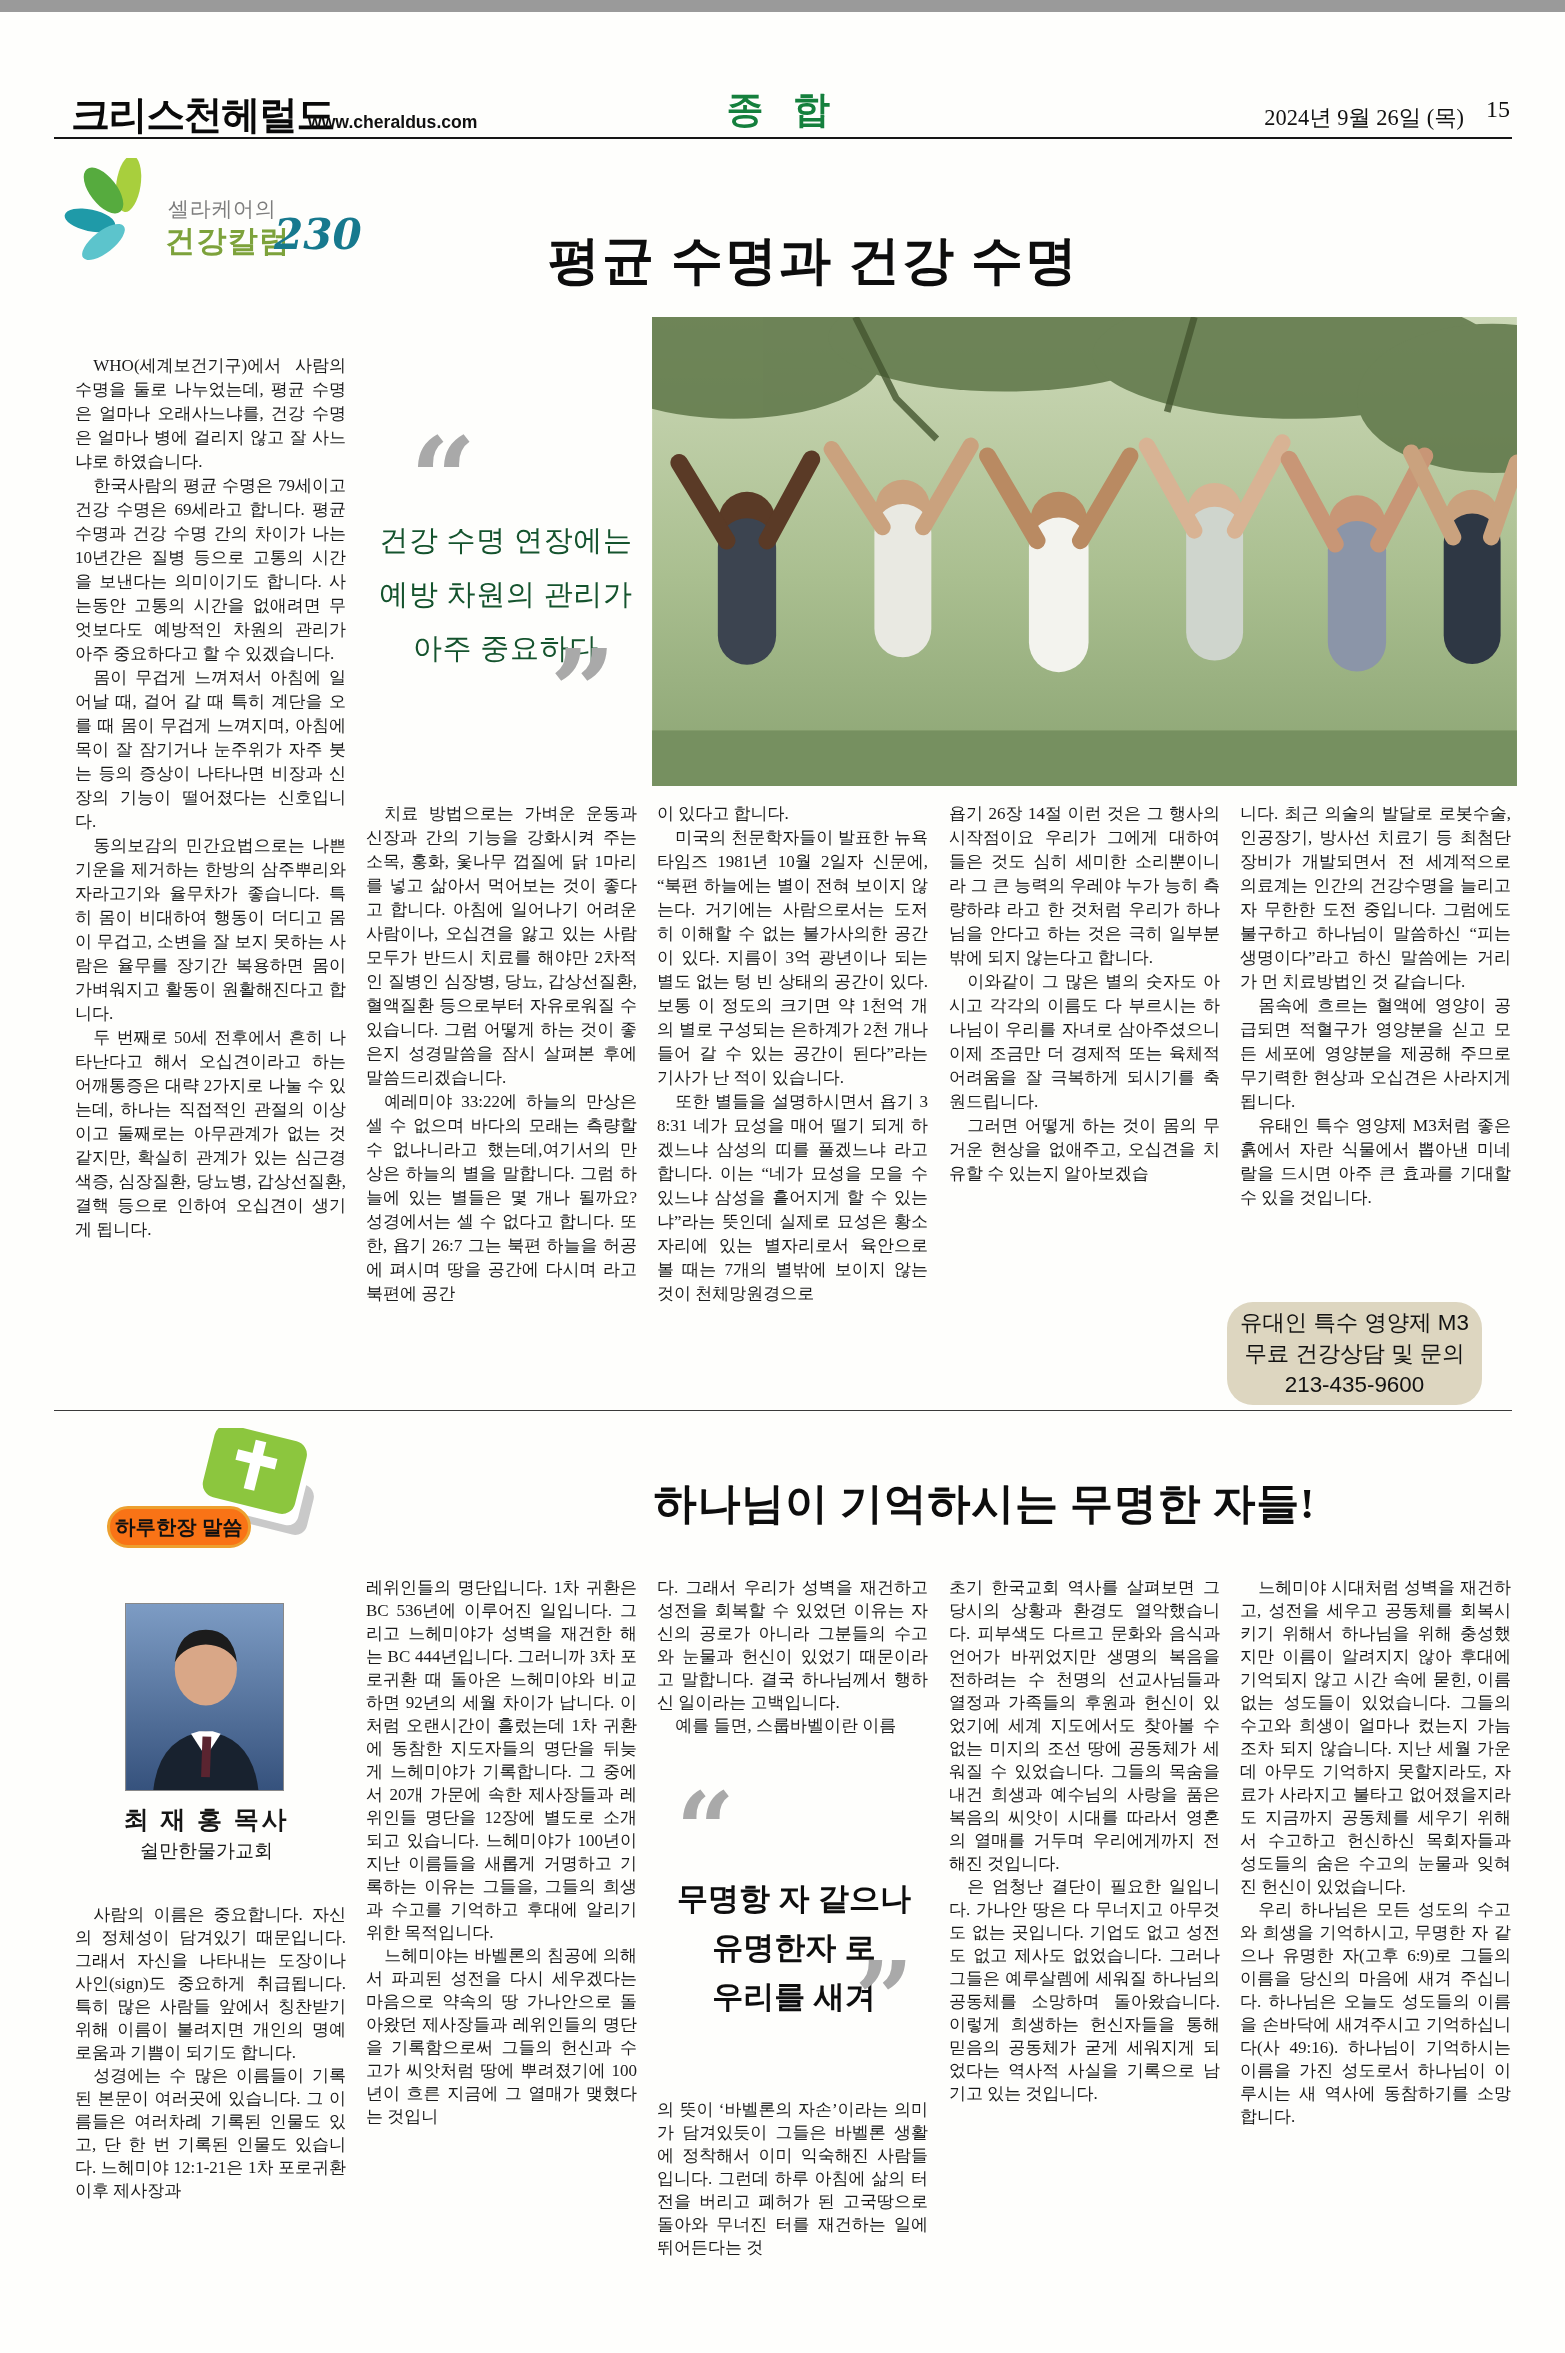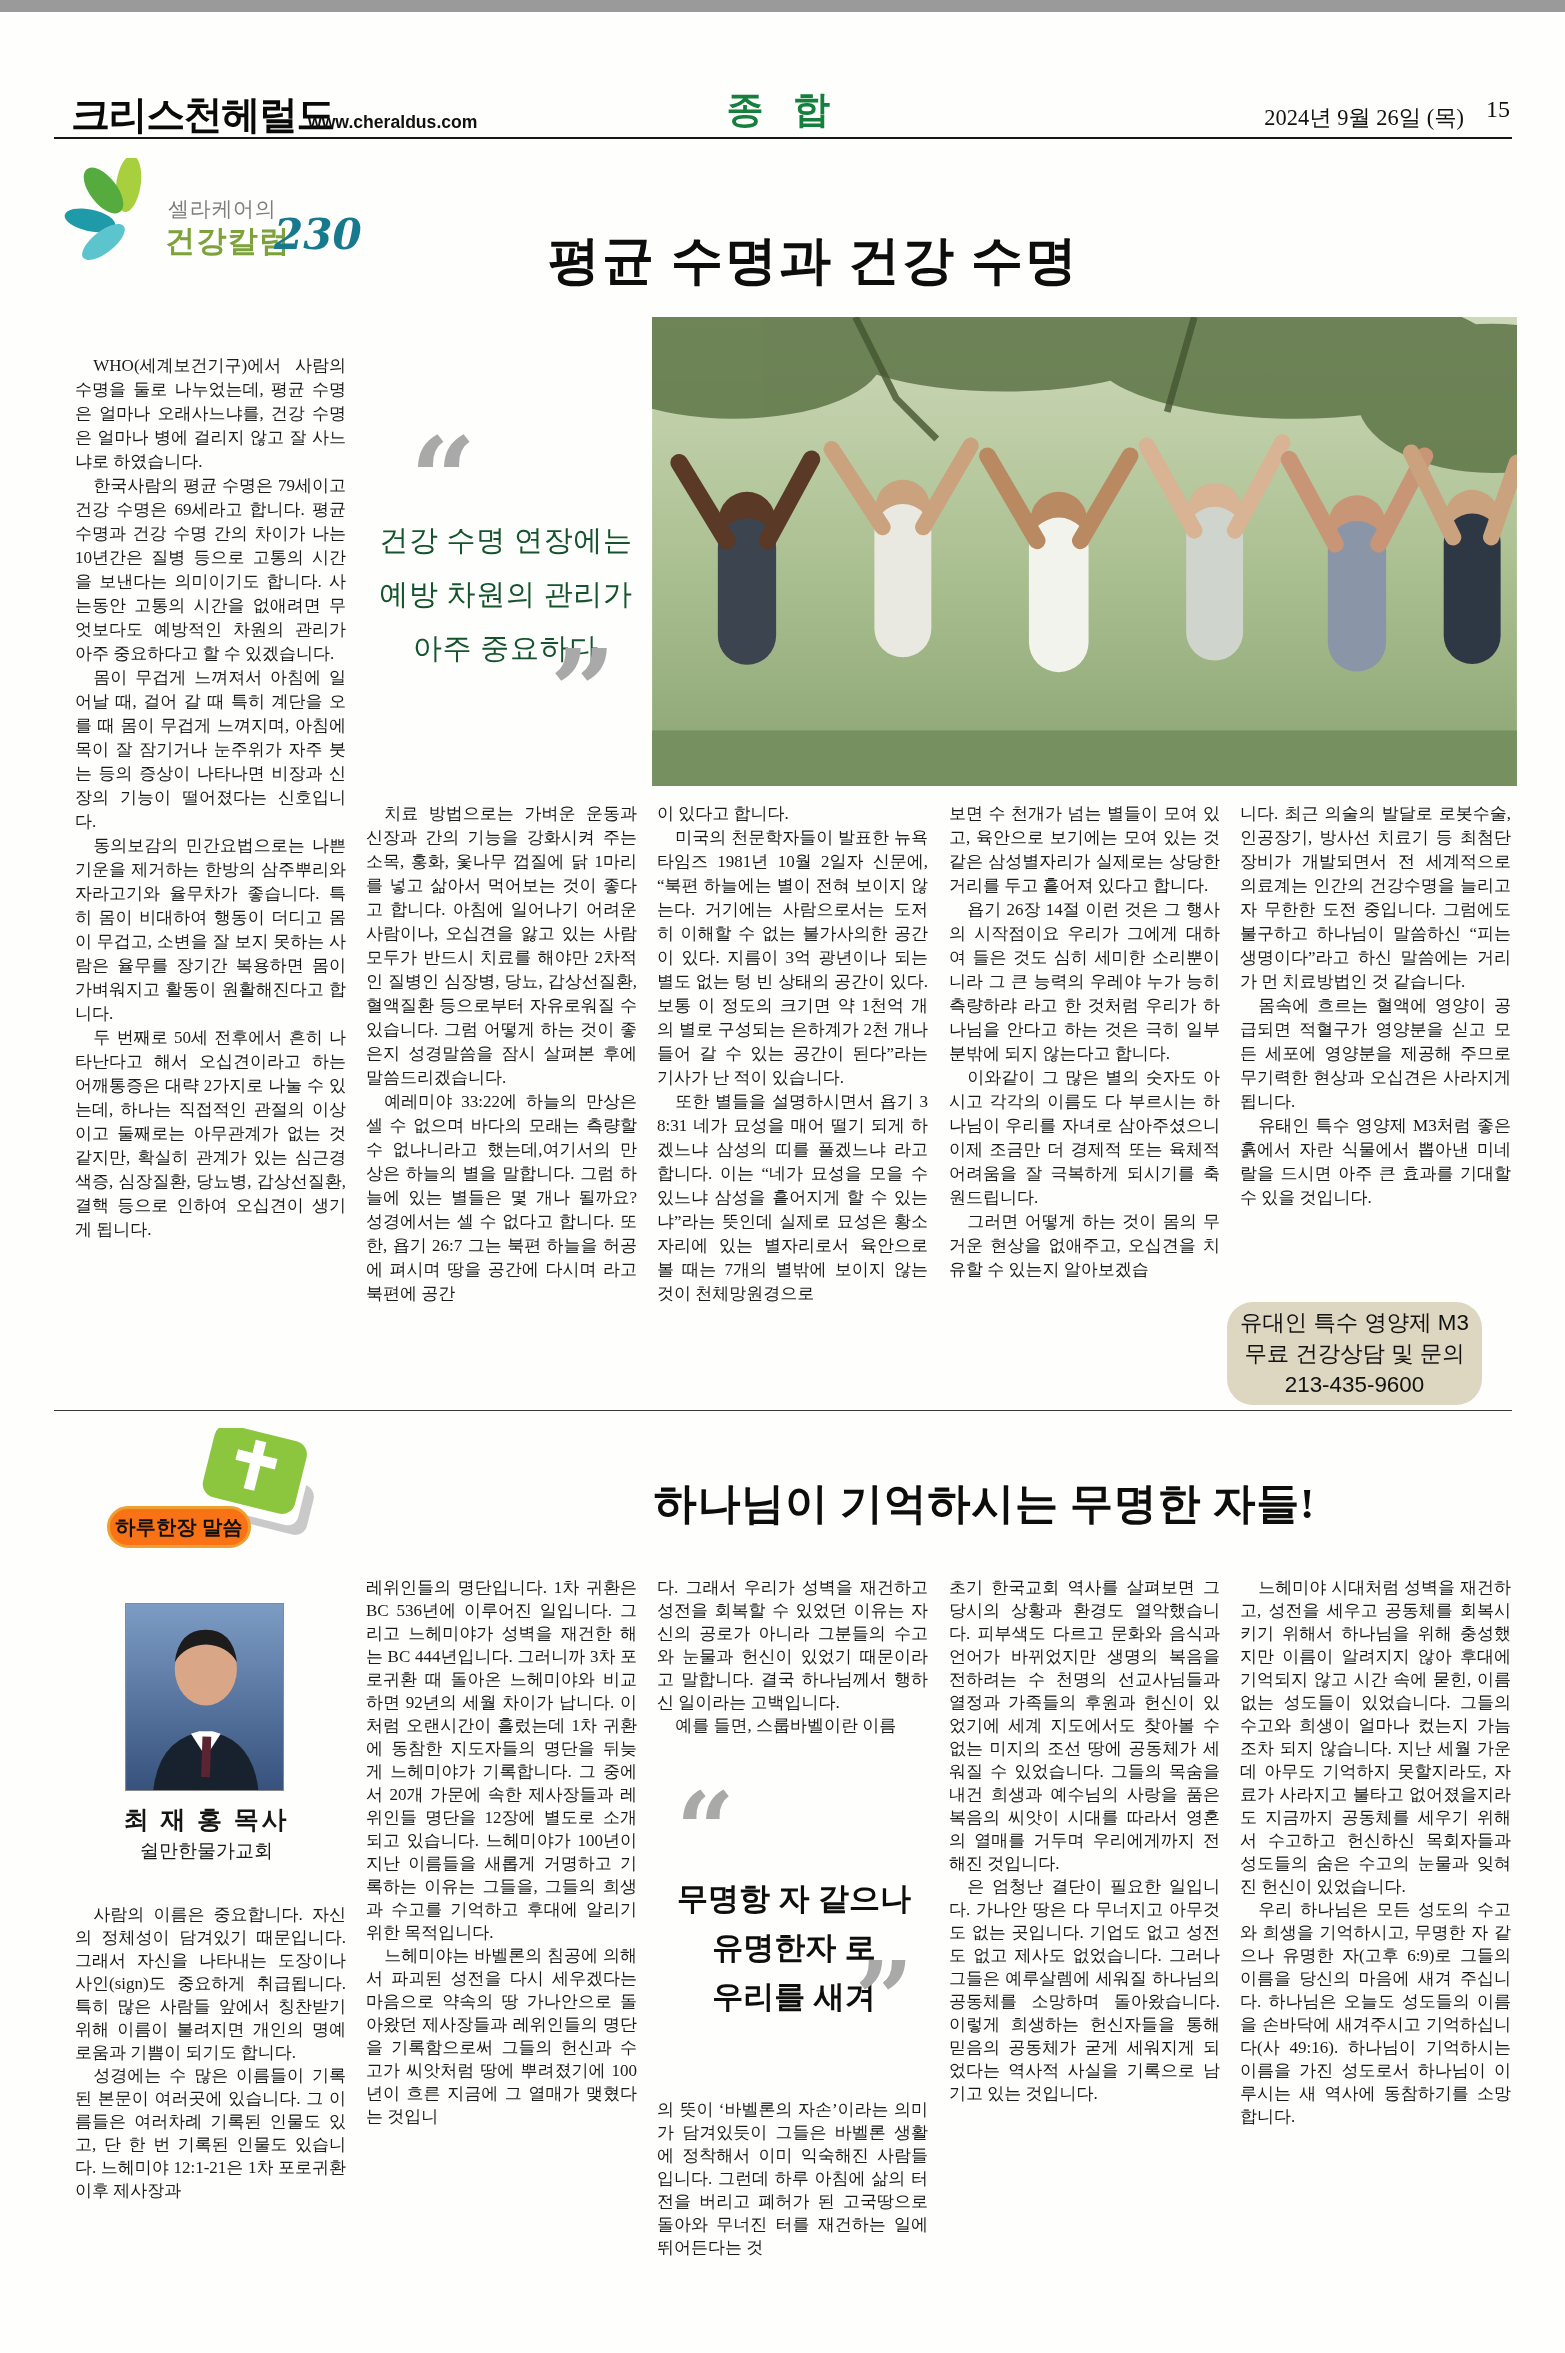--- a/index.html
+++ b/index.html
@@ -156,21 +156,20 @@
   <div class="abs bodycol" style="left:366px;top:790px;width:271px;height:596px">
       <p>치료 방법으로는 가벼운 운동과 신장과 간의 기능을 강화시켜 주는 소목, 홍화, 옻나무 껍질에 닭 1마리를 넣고 삶아서 먹어보는 것이 좋다고 합니다. 아침에 일어나기 어려운 사람이나, 오십견을 앓고 있는 사람 모두가 반드시 치료를 해야만 2차적인 질병인 심장병, 당뇨, 갑상선질환, 혈액질환 등으로부터 자유로워질 수 있습니다. 그럼 어떻게 하는 것이 좋은지 성경말씀을 잠시 살펴본 후에 말씀드리겠습니다.</p>
       <p>예레미야 33:22에 하늘의 만상은 셀 수 없으며 바다의 모래는 측량할 수 없나니라고 했는데,여기서의 만상은 하늘의 별을 말합니다. 그럼 하늘에 있는 별들은 몇 개나 될까요? 성경에서는 셀 수 없다고 합니다. 또한, 욥기 26:7 그는 북편 하늘을 허공에 펴시며 땅을 공간에 다시며 라고 북편에 공간</p>
     </div>
   <div class="abs bodycol cont" style="left:657px;top:790px;width:271px;height:596px">
       <p>이 있다고 합니다.</p>
       <p>미국의 천문학자들이 발표한 뉴욕타임즈 1981년 10월 2일자 신문에, “북편 하늘에는 별이 전혀 보이지 않는다. 거기에는 사람으로서는 도저히 이해할 수 없는 불가사의한 공간이 있다. 지름이 3억 광년이나 되는 별도 없는 텅 빈 상태의 공간이 있다. 보통 이 정도의 크기면 약 1천억 개의 별로 구성되는 은하계가 2천 개나 들어 갈 수 있는 공간이 된다”라는 기사가 난 적이 있습니다.</p>
       <p>또한 별들을 설명하시면서 욥기 38:31 네가 묘성을 매어 떨기 되게 하겠느냐 삼성의 띠를 풀겠느냐 라고 합니다. 이는 “네가 묘성을 모을 수 있느냐 삼성을 흩어지게 할 수 있는냐”라는 뜻인데 실제로 묘성은 황소자리에 있는 별자리로서 육안으로 볼 때는 7개의 별밖에 보이지 않는 것이 천체망원경으로</p>
     </div>
   <div class="abs bodycol cont" style="left:949px;top:790px;width:271px;height:596px">
-      <p>보면 수 천개가 넘는 별들이 모여 있고, 육안으로 보기에는 모여 있는 것 같은 삼성별자리가 실제로는 상당한 거리를 두고 흩어져 있다고 합니다.</p>
       <p>욥기 26장 14절 이런 것은 그 행사의 시작점이요 우리가 그에게 대하여 들은 것도 심히 세미한 소리뿐이니라 그 큰 능력의 우레야 누가 능히 측량하랴 라고 한 것처럼 우리가 하나님을 안다고 하는 것은 극히 일부분밖에 되지 않는다고 합니다.</p>
       <p>이와같이 그 많은 별의 숫자도 아시고 각각의 이름도 다 부르시는 하나님이 우리를 자녀로 삼아주셨으니 이제 조금만 더 경제적 또는 육체적 어려움을 잘 극복하게 되시기를 축원드립니다.</p>
       <p>그러면 어떻게 하는 것이 몸의 무거운 현상을 없애주고, 오십견을 치유할 수 있는지 알아보겠습</p>
     </div>
   <div class="abs bodycol cont" style="left:1240px;top:790px;width:271px;height:498px">
       <p>니다. 최근 의술의 발달로 로봇수술, 인공장기, 방사선 치료기 등 최첨단 장비가 개발되면서 전 세계적으로 의료계는 인간의 건강수명을 늘리고자 무한한 도전 중입니다. 그럼에도 불구하고 하나님이 말씀하신 “피는 생명이다”라고 하신 말씀에는 거리가 먼 치료방법인 것 같습니다.</p>
       <p>몸속에 흐르는 혈액에 영양이 공급되면 적혈구가 영양분을 싣고 모든 세포에 영양분을 제공해 주므로 무기력한 현상과 오십견은 사라지게 됩니다.</p>
       <p>유태인 특수 영양제 M3처럼 좋은 흙에서 자란 식물에서 뽑아낸 미네랄을 드시면 아주 큰 효과를 기대할 수 있을 것입니다.</p>
     </div>
 

